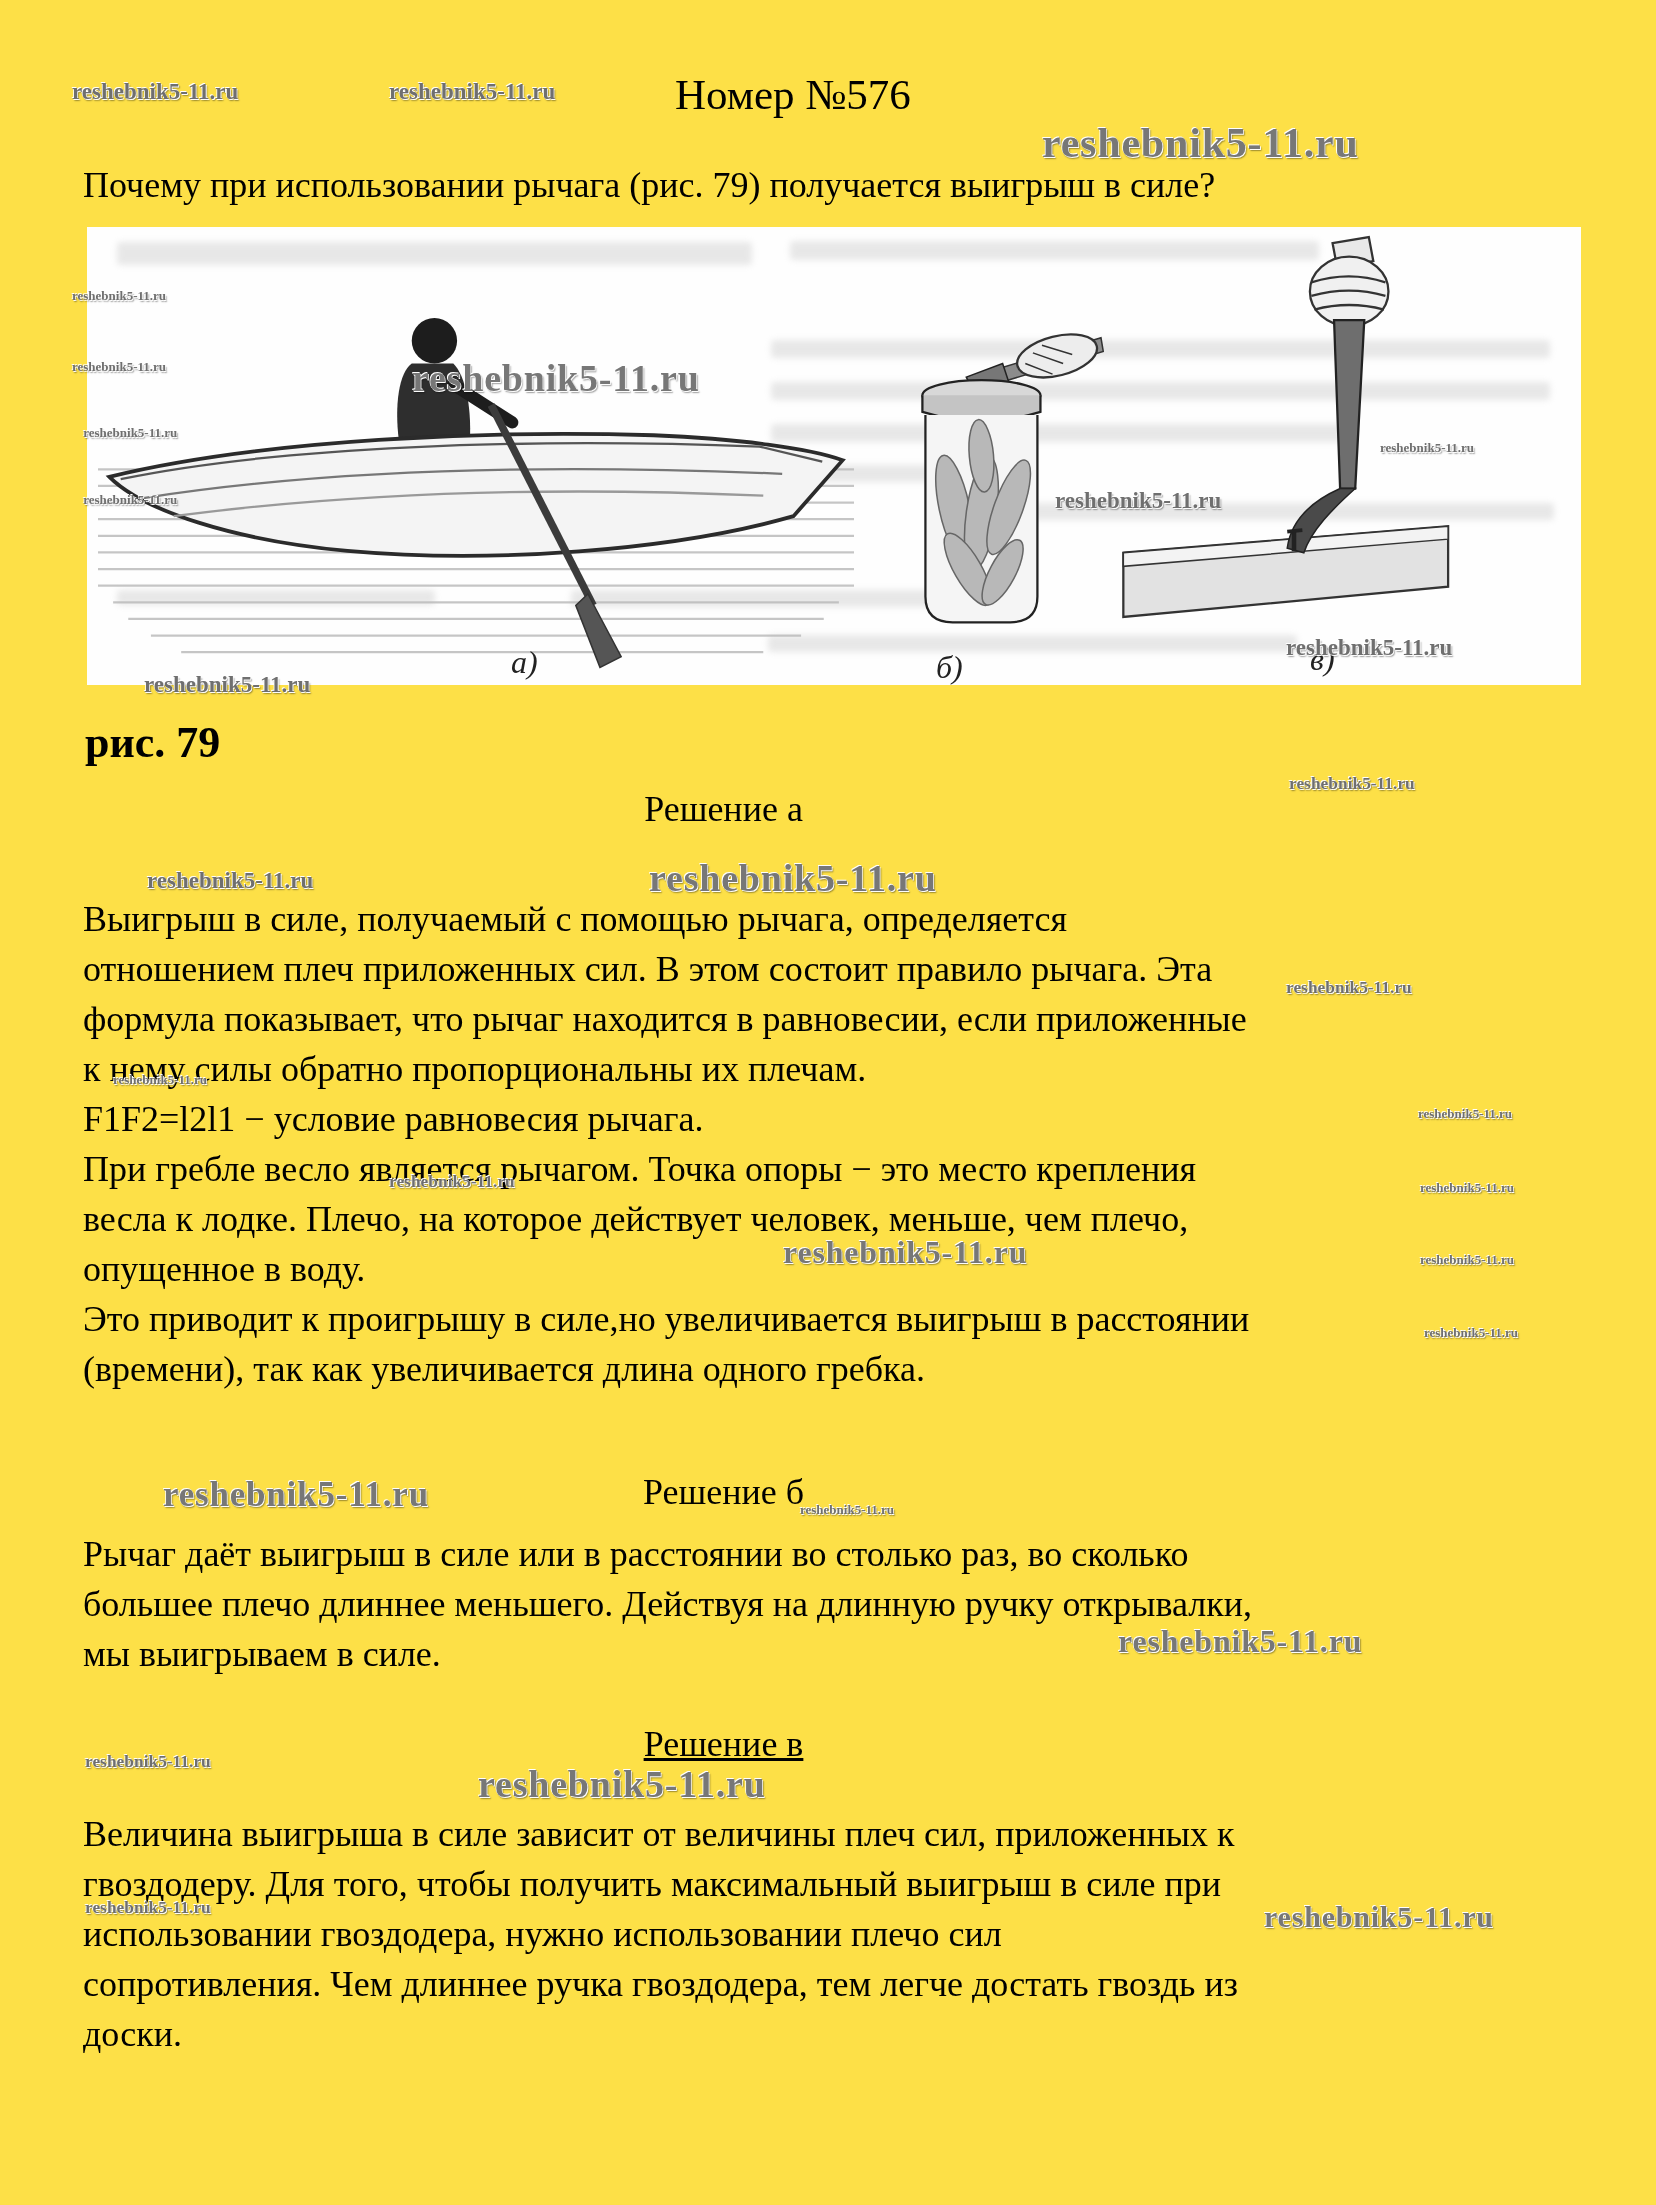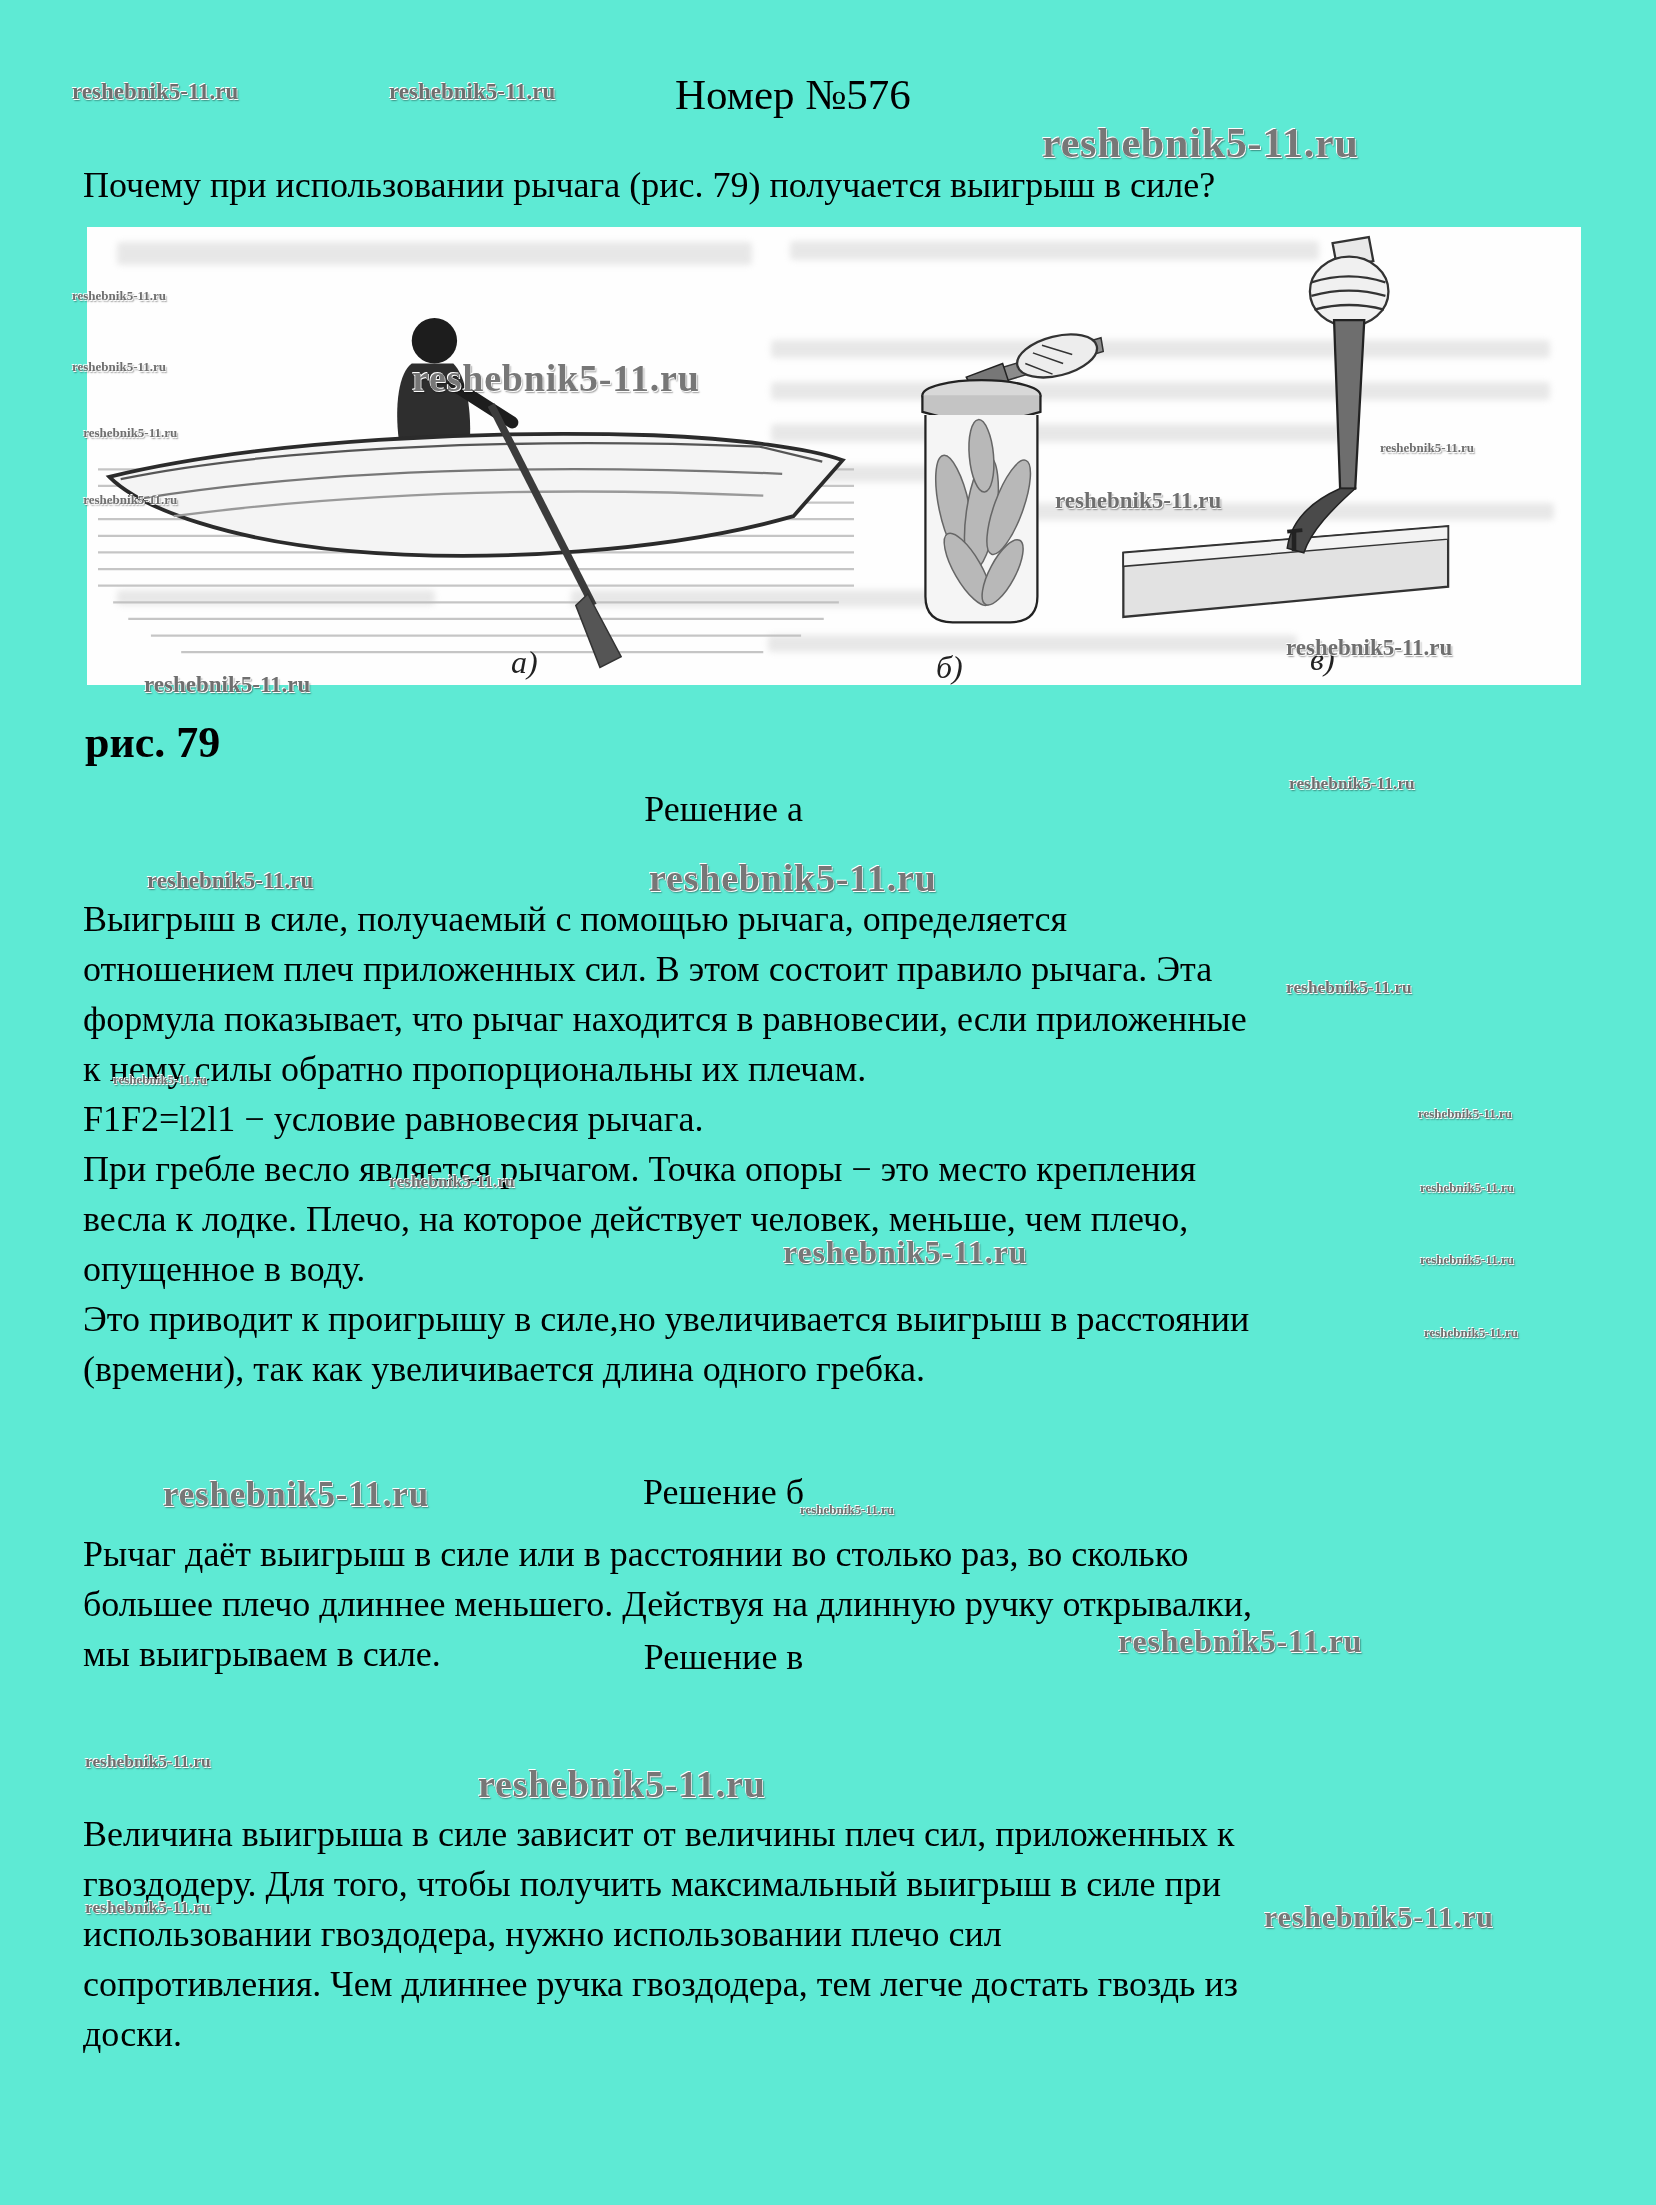--- a/index.html
+++ b/index.html
@@ -1,20 +1,20 @@
 <!DOCTYPE html>
 <html style="font-size:12px"><head>
 <meta charset="utf-8">
 <style>
   html,body{margin:0;padding:0;background:#ffffff;}
   .page{
     position:relative;
     width:1657px;
     height:2205px;
-    background:#5eead4;
+    background:#fde047;
     font-family:"Liberation Serif", serif;
     color:#000;
     overflow:hidden;
   }
   .abs{position:absolute;}
   .body-text{font-size:36px;line-height:50px;white-space:nowrap;}
   .heading{font-size:36px;text-align:center;width:1447px;left:0;}
   .title{font-size:43px;}
   .caption{font-size:44px;font-weight:bold;margin-top:20px;}
   .fig-label{font-size:32px;font-style:italic;color:#222;}
@@ -165,21 +165,21 @@
   <span class="wm lg" style="left:163px;top:1475px;font-size:35px;">reshebnik5-11.ru</span>
   <span class="wm xs" style="left:800px;top:1502px;">reshebnik5-11.ru</span>
 
   <div class="abs body-text" style="left:83px;top:1529px;">
     <div>Рычаг даёт выигрыш в силе или в расстоянии во столько раз, во сколько</div>
     <div>большее плечо длиннее меньшего. Действуя на длинную ручку открывалки,</div>
     <div>мы выигрываем в силе.</div>
   </div>
   <span class="wm lg" style="left:1118px;top:1623px;font-size:32px;">reshebnik5-11.ru</span>
 
-  <div class="abs heading" style="top:1636px;">Решение в</div>
+  <div class="abs heading" style="top:1723px;text-decoration:underline;">Решение в</div>
   <span class="wm sm" style="left:85px;top:1751px;">reshebnik5-11.ru</span>
   <span class="wm lg" style="left:478px;top:1762px;">reshebnik5-11.ru</span>
 
   <div class="abs body-text" style="left:83px;top:1809px;">
     <div>Величина выигрыша в силе зависит от величины плеч сил, приложенных к</div>
     <div>гвоздодеру. Для того, чтобы получить максимальный выигрыш в силе при</div>
     <div>использовании гвоздодера, нужно использовании плечо сил</div>
     <div>сопротивления. Чем длиннее ручка гвоздодера, тем легче достать гвоздь из</div>
     <div>доски.</div>
   </div>

